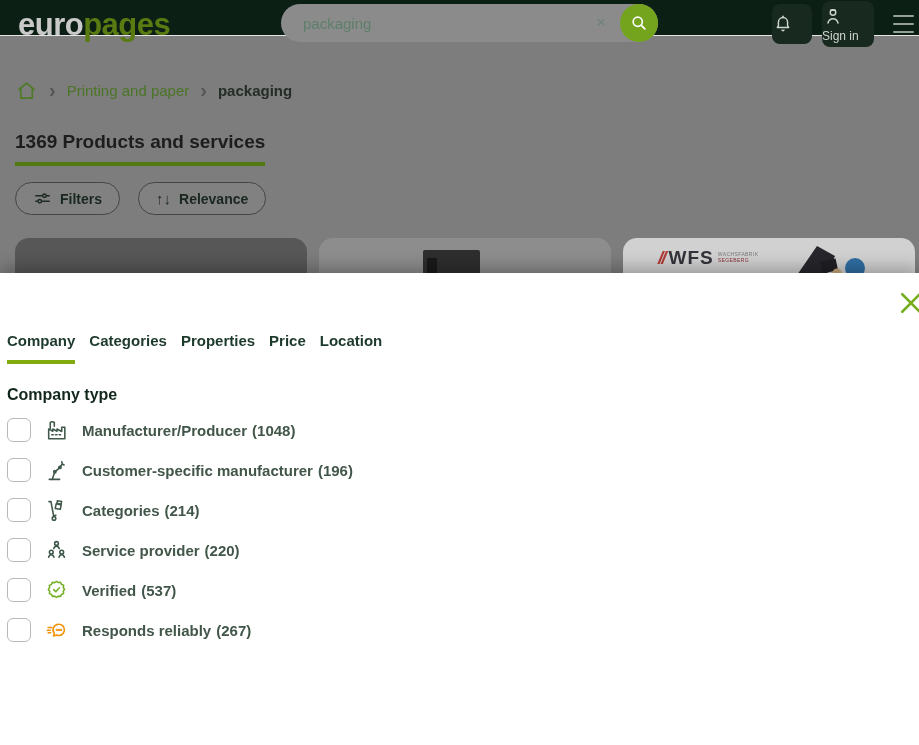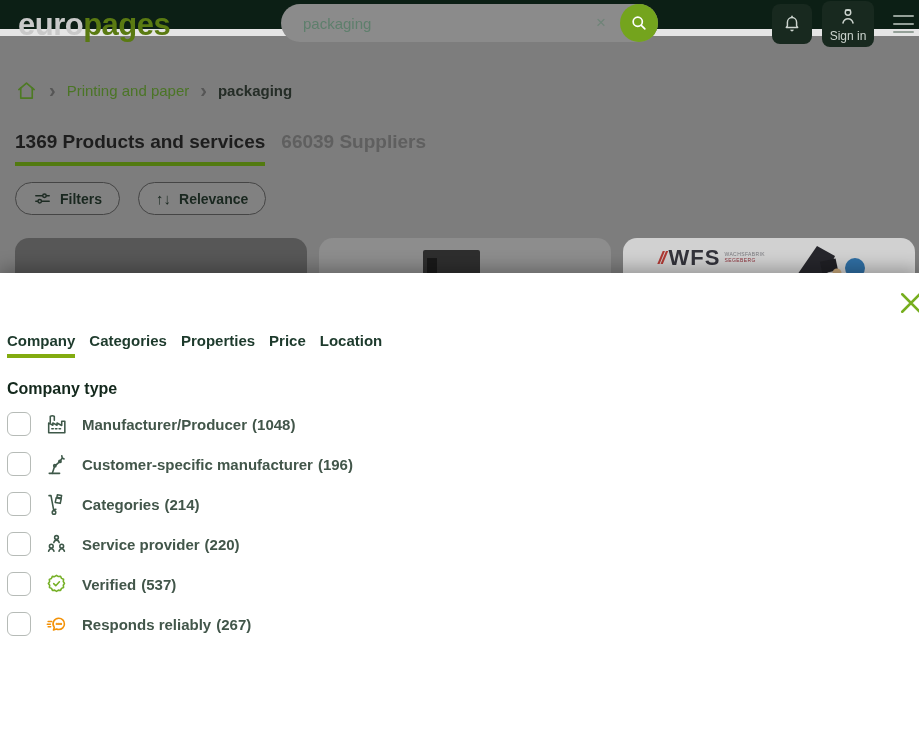--- a/index.html
+++ b/index.html
@@ -1,29 +1,29 @@
 <!DOCTYPE html>
 <html><head>
 <meta charset="utf-8">
 <style>
   * { margin:0; padding:0; box-sizing:border-box; }
   html,body { width:919px; height:745px; overflow:hidden; }
   body { font-family:"Liberation Sans", sans-serif; }
   .stage { position:relative; width:919px; height:745px; background:#7d7d7d; overflow:hidden; }
 
   
-  .topbar { position:absolute; top:0; left:0; width:100%; height:36px; background:#0c1f15; border-bottom:7px solid #e5e5e5; z-index:1; }
+  .topbar { position:absolute; top:0; left:0; width:100%; height:36px; background:#0c1f15; border-bottom:1px solid #e5e5e5; z-index:1; }
   .logo { position:absolute; left:18px; top:7px; font-size:31px; font-weight:bold; letter-spacing:-0.5px; cursor:pointer; }
   .logo .p1 { color:#c9c9c9; }
   .logo .p2 { color:#5a7a12; font-weight:600; }
   .searchbar { position:absolute; left:281px; top:4px; width:377px; height:38px; background:#8b8b8b; border-radius:19px; }
   .searchbar input { position:absolute; left:0; top:0; width:300px; height:38px; background:transparent; border:none; outline:none; padding-left:22px; font-size:15px; color:#5e7f6c; font-family:"Liberation Sans", sans-serif; }
   .search-clear { position:absolute; right:52px; top:8px; font-size:17px; color:#6f8478; cursor:pointer; line-height:22px; }
   .search-btn { position:absolute; right:0; top:0; width:38px; height:38px; border-radius:50%; background:#74a41d; border:none; cursor:pointer; display:flex; align-items:center; justify-content:center; }
-  .hd-tile { position:absolute; background:#18291f; border-radius:8px; display:flex; flex-direction:column; align-items:center; justify-content:center; color:#ccd4ce; cursor:pointer; }
+  .hd-tile { position:absolute; background:#18291f; border-radius:8px; display:flex; flex-direction:column; align-items:flex-start; justify-content:center; color:#ccd4ce; cursor:pointer; }
   .tile-bell { left:772px; top:4px; width:40px; height:40px; }
   .tile-signin { left:822px; top:1px; width:52px; height:46px; font-size:12px; gap:1px; }
   .tile-signin .lbl { color:#ccd4ce; }
   .burger { position:absolute; left:893px; top:15px; width:21px; height:18px; display:flex; flex-direction:column; justify-content:space-between; cursor:pointer; }
   .burger div { height:2px; background:#94a098; border-radius:1px; }
 
   
   .content { position:absolute; top:55px; left:0; width:100%; height:218px; background:#7d7d7d; }
   .breadcrumb { position:absolute; top:24px; left:15px; display:flex; align-items:center; gap:11px; font-size:15px; }
   .crumb-link { color:#4b7526; cursor:pointer; }
@@ -39,31 +39,31 @@
 
   .cards-row { position:absolute; top:183px; left:0; width:100%; height:95px; }
   .card { position:absolute; top:0; height:95px; width:292px; border-radius:14px 14px 0 0; cursor:pointer; }
   .card1 { left:15px; background:#575757; }
   .card2 { left:319px; background:#8d8d8d; }
   .card2 .prod-box { position:absolute; left:104px; top:12px; width:57px; height:80px; background:#2e2e2e; border-radius:2px; }
   .card2 .prod-box .notch { position:absolute; left:4px; top:8px; width:10px; height:16px; background:#191919; }
   .card3 { left:623px; background:#d1d1d1; }
   .wfs-logo { position:absolute; left:35px; top:10px; display:flex; align-items:flex-start; gap:4px; }
   .wfs-slash { font-size:19px; font-weight:bold; font-style:italic; color:#b03a35; letter-spacing:-2px; line-height:20px; }
-  .wfs-name { font-size:22px; font-weight:bold; color:#33333b; letter-spacing:1px; line-height:20px; }
+  .wfs-name { font-size:19px; font-weight:bold; color:#33333b; letter-spacing:1px; line-height:20px; }
   .wfs-sub { display:flex; flex-direction:column; margin-top:3px; }
   .wfs-sub span { font-size:5px; line-height:6px; color:#8a2e38; letter-spacing:0.4px; }
   .wfs-sub span:first-child { color:#77777c; }
   .wfs-art { position:absolute; right:28px; top:2px; }
 
   
   .modal { position:absolute; top:273px; left:0; width:100%; height:472px; background:#ffffff; z-index:5; box-shadow:0 -5px 16px rgba(0,0,0,0.28); }
   .modal-close { position:absolute; top:15px; right:-7px; width:30px; height:30px; cursor:pointer; }
   .ftabs { display:flex; gap:14px; margin:59px 0 0 7px; }
-  .ftab { font-size:15px; font-weight:bold; color:#1d3a2c; padding-bottom:5px; border-bottom:4px solid transparent; cursor:pointer; }
+  .ftab { font-size:15px; font-weight:bold; color:#1d3a2c; padding-bottom:11px; border-bottom:4px solid transparent; cursor:pointer; }
   .ftab.active { border-bottom-color:#82ab10; }
   .fsection-title { margin:22px 0 6px 7px; font-size:16px; font-weight:bold; color:#13281c; }
   .frows { margin-left:7px; }
   .frow { height:40px; display:flex; align-items:center; cursor:pointer;font-weight:bold; }
   .checkbox { width:24px; height:24px; border:1.5px solid #b6bbb7; border-radius:6px; background:#fff; margin-right:12px; flex:none; cursor:pointer; }
   .ricon { width:26px; height:26px; margin-right:13px; flex:none; display:flex; align-items:center; justify-content:center; color:#3e5849; }
   .ricon.green { color:#76b027; }
   .ricon.orange { color:#f39208; }
   .rlabel { font-size:15px; color:#42564a; }
   .rcount { font-size:15px; color:#42564a; margin-left:5px; }
@@ -128,21 +128,20 @@
         </svg>
       </span>
       <span class="chev">›</span>
       <span class="crumb-link">Printing and paper</span>
       <span class="chev">›</span>
       <span class="crumb-cur">packaging</span>
     </div>
 
     <div class="results-tabs">
       <div class="rtab active">1369 Products and services</div>
-      <div class="rtab inactive">66039 Suppliers</div>
     </div>
 
     <div class="toolbar">
       <button class="pill-btn">
         <span>
           <svg width="19" height="19" viewBox="0 0 24 24" fill="none" stroke="#1d2b23" stroke-width="1.8" stroke-linecap="round">
             <path d="M3.5 8.5h17"></path>
               <circle cx="14.5" cy="8.5" r="2.2" fill="#7d7d7d"></circle>
             <path d="M3.5 15.5h17"></path>
               <circle cx="8.5" cy="15.5" r="2.2" fill="#7d7d7d"></circle>

